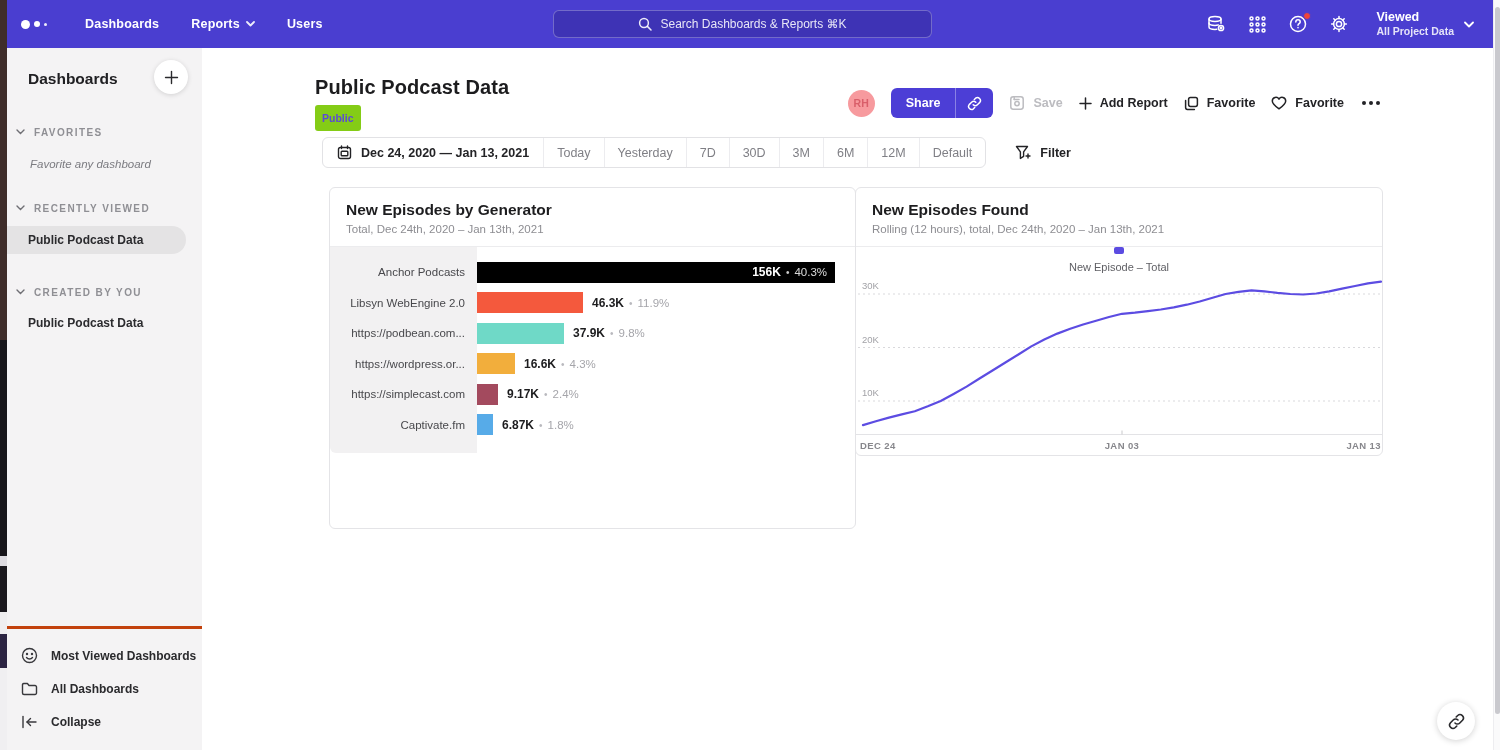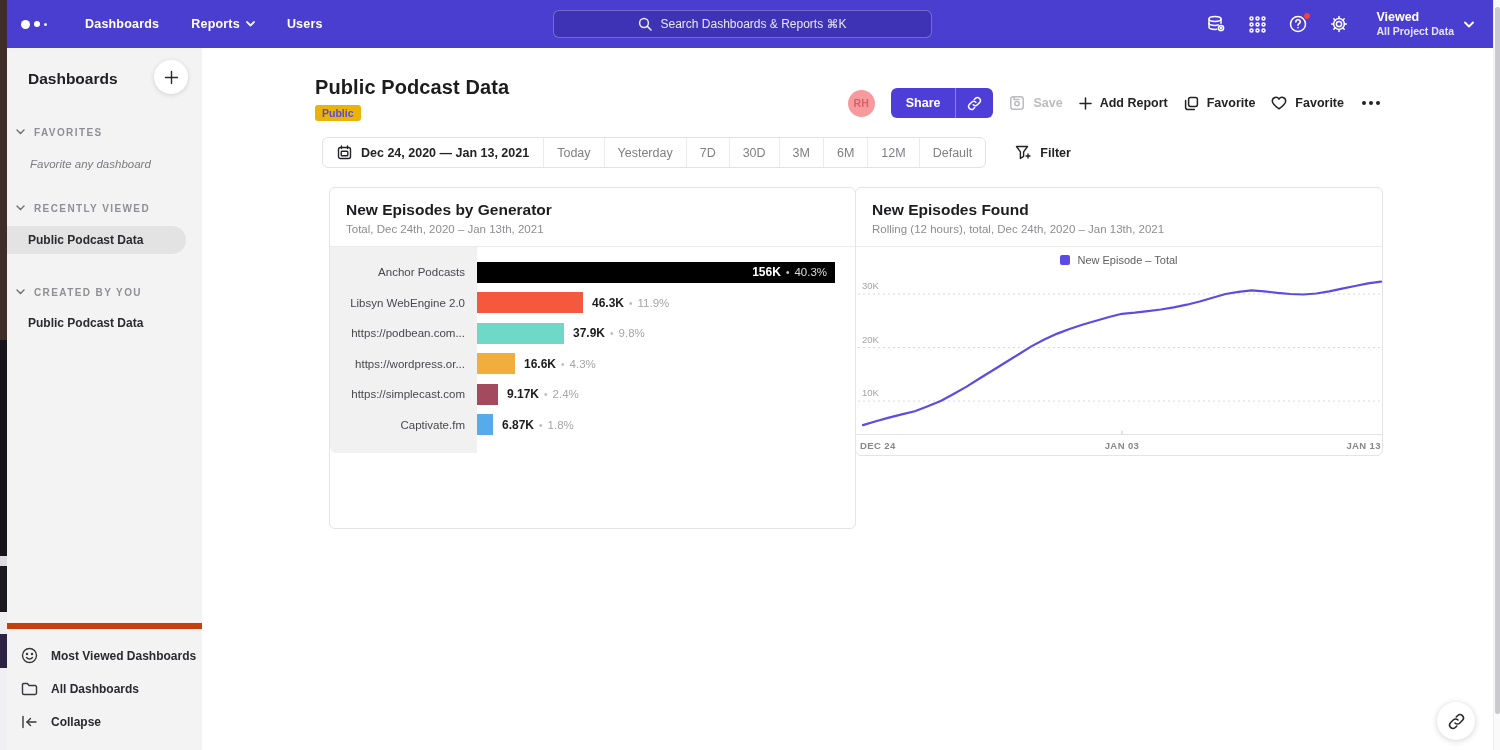--- a/index.html
+++ b/index.html
@@ -38,30 +38,30 @@
   .sb-title { font-size:15.5px; font-weight:700; color:#202023; }
   .sb-add { width:34px; height:34px; border-radius:50%; background:#fff; box-shadow:0 1px 5px rgba(0,0,0,.14);
             display:flex; align-items:center; justify-content:center; cursor:pointer; margin-top:-4px; }
   .sb-section { display:flex; align-items:center; gap:9px; padding:0 0 0 9px; margin-top:30px; height:16px; }
   .sb-section .chev { color:#6f6f74; }
   .sb-section-label { font-size:10px; font-weight:700; letter-spacing:1.4px; color:#8F8F94; }
   .sb-hint { font-style:italic; font-size:11.5px; color:#7b7b80; padding-left:23px; margin-top:18px; }
   .sb-item { height:28px; display:flex; align-items:center; font-size:12px; font-weight:600; color:#2b2b2e;
              padding-left:21px; margin-top:9px; cursor:pointer; }
   .sb-item.active { background:#E4E3E4; border-radius:0 14px 14px 0; width:179px; margin-top:10px; }
-  .sb-footer { position:absolute; left:0; right:0; bottom:0; border-top:6px solid #c2410c; padding:10px 0 12px 0; }
+  .sb-footer { position:absolute; left:0; right:0; bottom:0; border-top:3px solid #c2410c; padding:10px 0 12px 0; }
   .sb-foot-item { display:flex; align-items:center; gap:13px; padding-left:14px; height:33px; cursor:pointer;
                   font-size:12px; font-weight:700; color:#2a2a2d; }
   .sb-foot-item svg { stroke:#38383c; fill:none; stroke-width:1.4; stroke-linecap:round; stroke-linejoin:round; }
 
   
   .main { position:absolute; left:202px; top:48px; right:0; bottom:0; background:#fff; }
   .page-title { position:absolute; left:113px; top:28px; font-size:20px; font-weight:700; color:#1c1c1e; letter-spacing:.1px; }
-  .visibility-badge { position:absolute; left:113px; top:57px; background:#eab308; color:#5A49D8;
-                      font-size:10.5px; font-weight:600; padding:2px 7px; border-radius:3px; }
+  .visibility-badge { position:absolute; left:113px; top:57px; background:#84cc16; color:#5A49D8;
+                      font-size:10.5px; font-weight:600; padding:7px 7px; border-radius:3px; }
 
   .actions { position:absolute; top:40px; right:118px; display:flex; align-items:center; gap:16px; height:30px; }
   .avatar { width:27px; height:27px; border-radius:50%; background:#F79A9E; color:#D95F6A;
             font-size:10.5px; font-weight:700; display:flex; align-items:center; justify-content:center; }
   .share-btn { display:flex; align-items:stretch; background:#4C3ED6; border-radius:6px; overflow:hidden; height:30px; cursor:pointer; }
   .share-main { color:#fff; font-size:12.5px; font-weight:700; display:flex; align-items:center; padding:0 15px; }
   .share-link { display:flex; align-items:center; padding:0 11px; border-left:1px solid rgba(255,255,255,.35); }
   .action-btn { display:flex; align-items:center; gap:8px; font-size:12.5px; font-weight:700; color:#232326; cursor:pointer; white-space:nowrap; }
   .action-btn svg { stroke:#232326; fill:none; stroke-width:1.5; stroke-linecap:round; stroke-linejoin:round; }
   .action-btn.disabled { color:#BCBCC0; cursor:default; }
@@ -95,21 +95,21 @@
   .bar-value { position:absolute; top:50%; transform:translateY(-50%); white-space:nowrap; font-size:11.5px; }
   .bar-value b { font-size:12px; font-weight:700; color:#1c1c1e; }
   .bar-value .dot { color:#B9B9BE; margin:0 5px; font-size:10px; }
   .bar-value .pct { color:#A5A5AA; }
   .bar-value.inside { right:8px; }
   .bar-value.inside b { color:#fff; }
   .bar-value.inside .dot { color:rgba(255,255,255,.8); }
   .bar-value.inside .pct { color:rgba(255,255,255,.85); }
 
   
-  .legend-row { display:flex; align-items:center; justify-content:center; gap:7px; height:26px; }
+  .legend-row { display:flex; align-items:center; justify-content:center; gap:7px; height:26px;flex-direction:column; }
   .legend-swatch { width:10px; height:10px; border-radius:2px; background:#5B4BE1; }
   .legend-label { font-size:11px; color:#5F5F64; }
   .line-svg { display:block; }
 
   
   .scrollbar { position:absolute; right:0; top:0; bottom:0; width:7px; background:#FAFAFB; border-left:1px solid #EDEDF0; z-index:60; }
   .scroll-thumb { position:absolute; left:1px; top:7px; width:5px; height:707px; border-radius:3px; background:#C9C9CE; }
   .fab { position:absolute; right:25px; bottom:10px; width:38px; height:38px; border-radius:50%; background:#fff;
          box-shadow:0 1px 6px rgba(0,0,0,.18); display:flex; align-items:center; justify-content:center; cursor:pointer; z-index:40; }
   .fab svg { stroke:#2a2a2d; fill:none; stroke-width:1.6; stroke-linecap:round; stroke-linejoin:round; }

